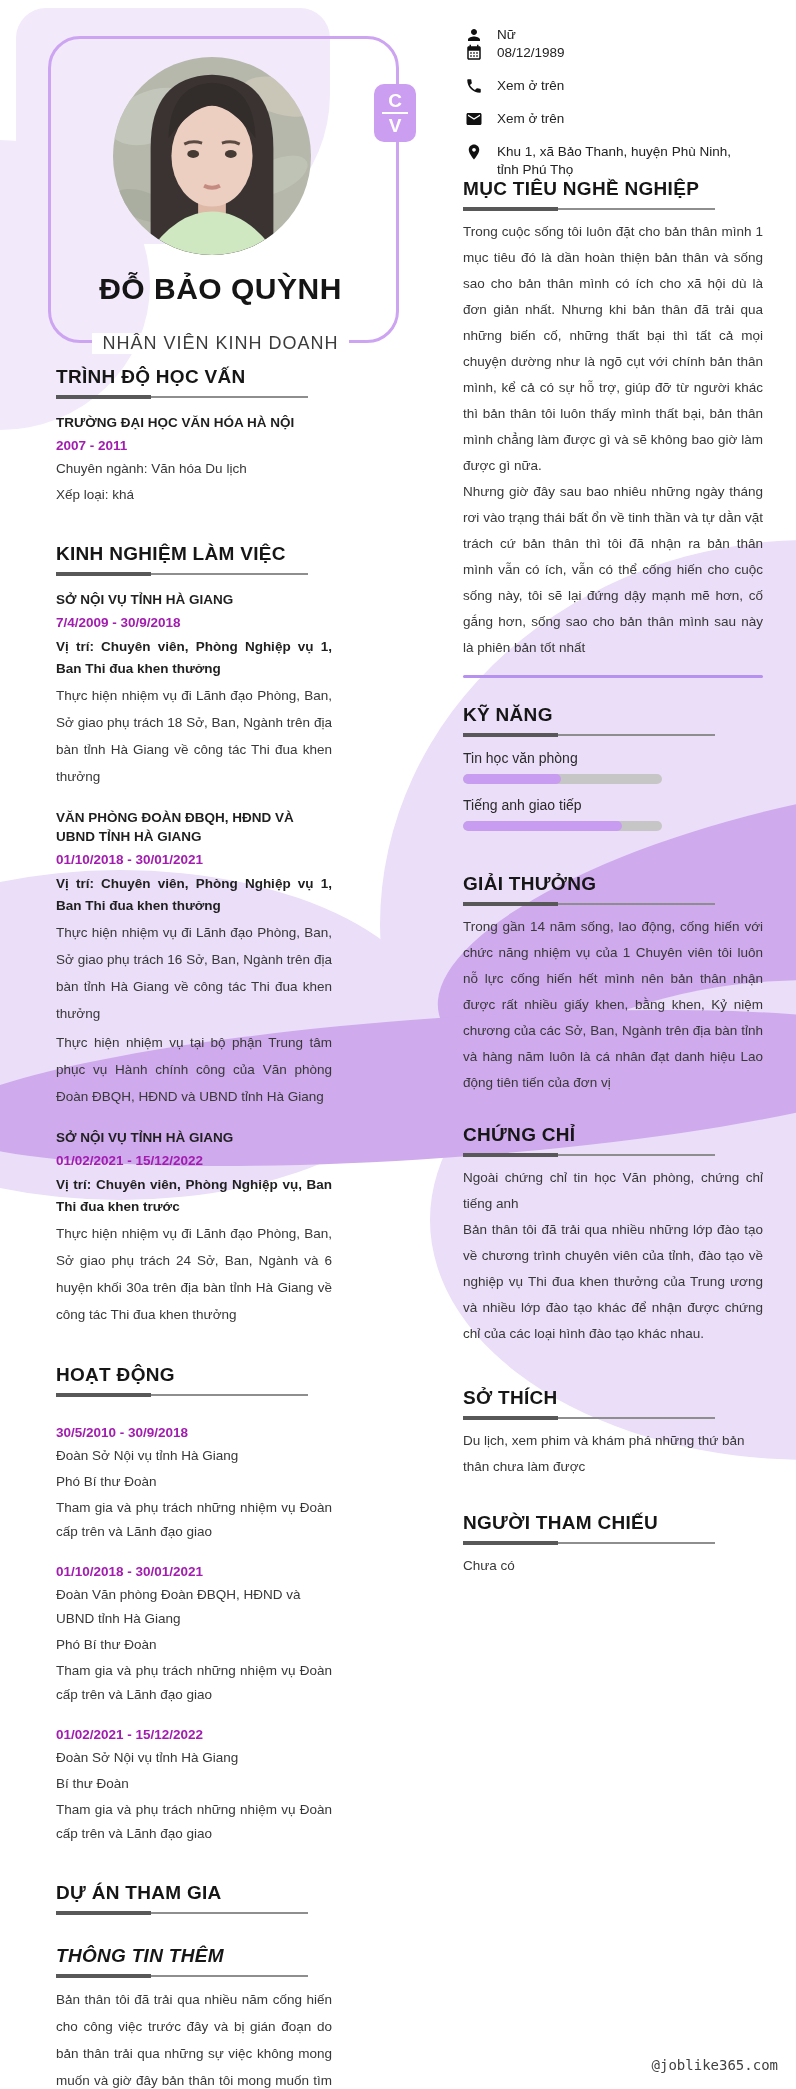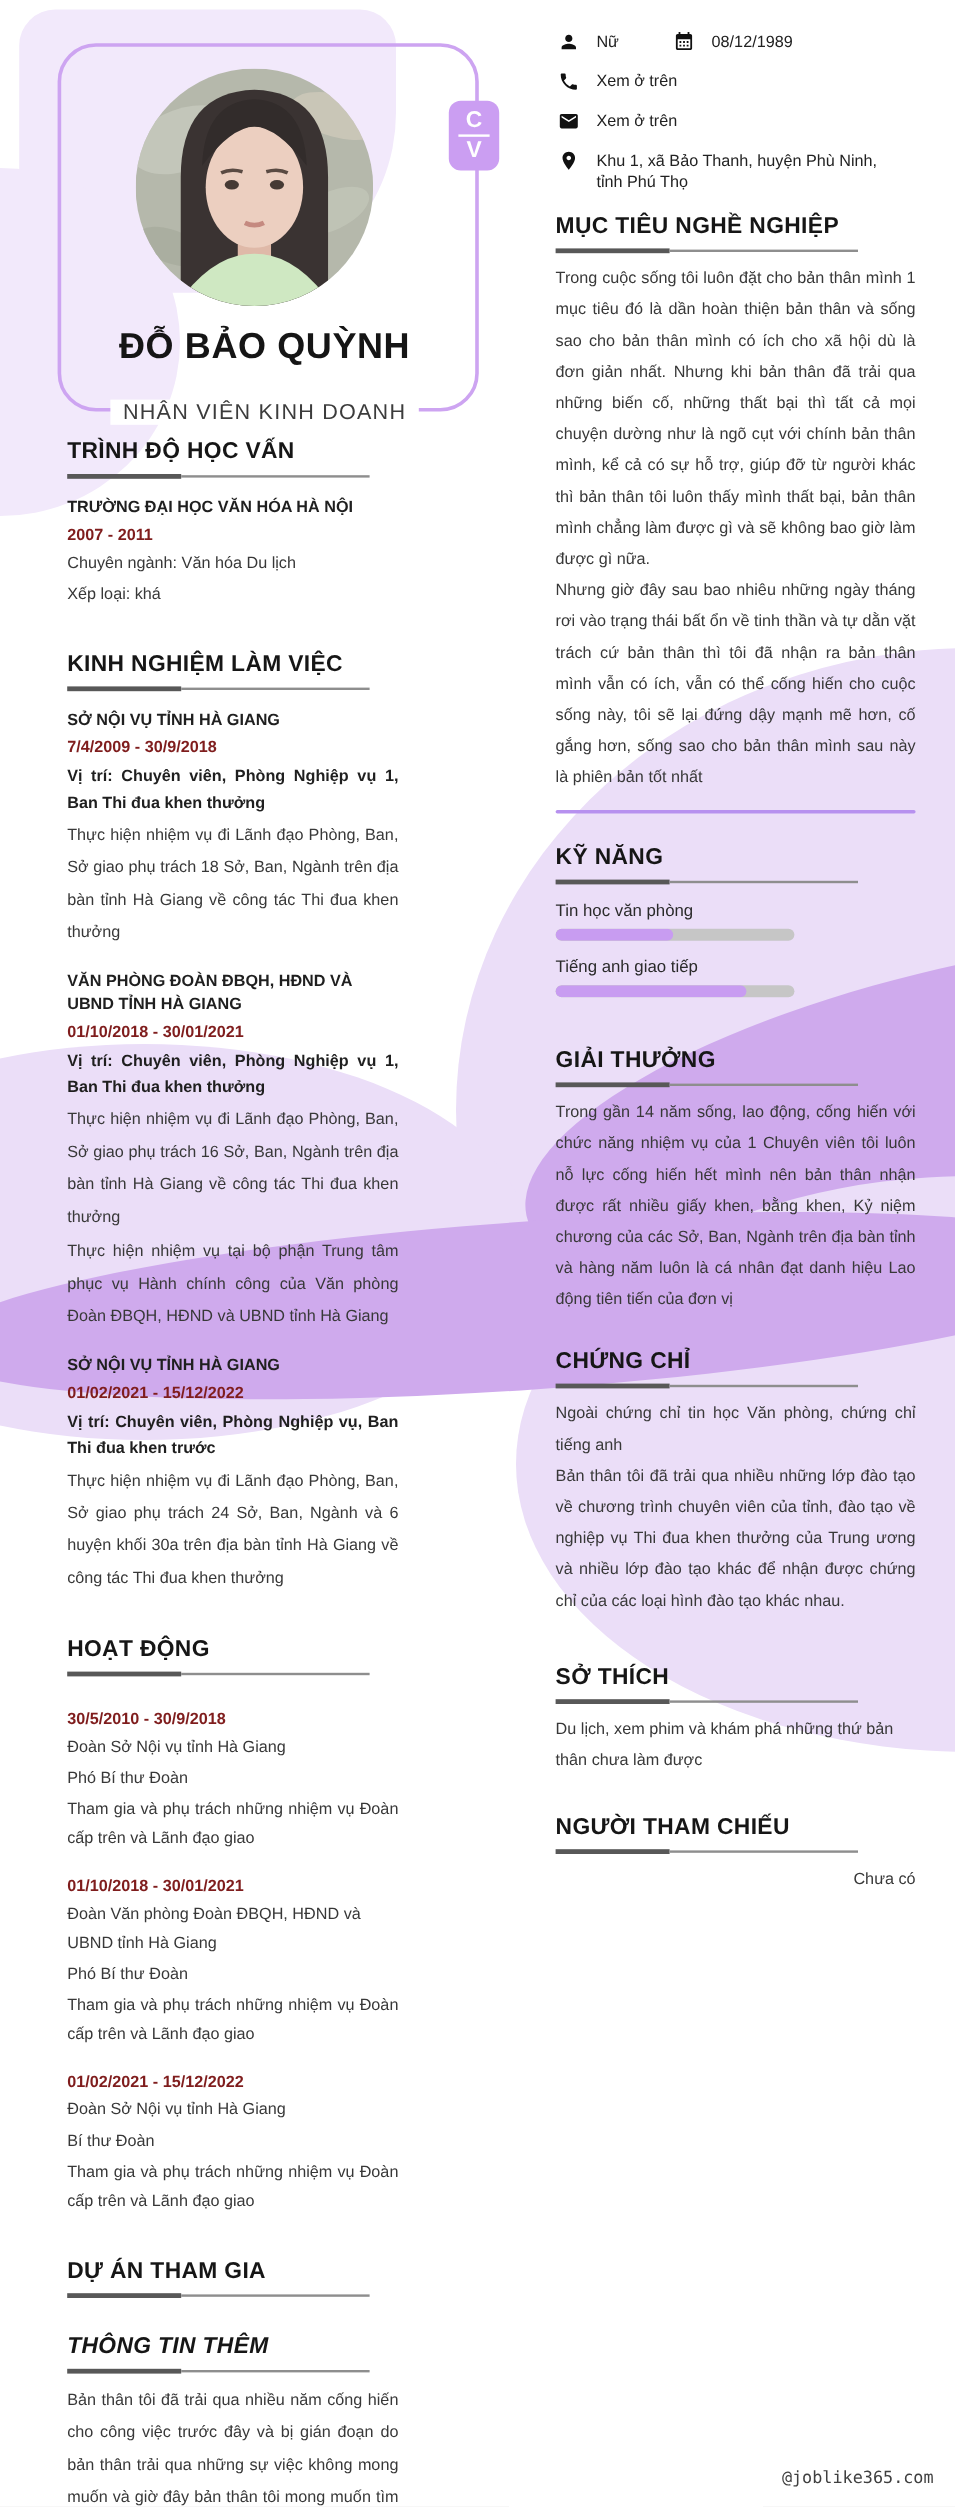--- a/index.html
+++ b/index.html
@@ -23,36 +23,36 @@
   
   .avatar{position:absolute;left:113px;top:57px;width:198px;height:198px;border-radius:50%;overflow:hidden;z-index:2;}
   
   .name-block{position:absolute;left:48px;top:272px;width:345px;text-align:center;z-index:2;}
   .name{font-size:30px;font-weight:bold;color:#151515;letter-spacing:.5px;margin:0;}
   .subtitle{display:inline-block;margin-top:9px;background:#ffffff;padding:0 10px;font-size:18px;color:#3c3c3c;letter-spacing:1px;}
   
   .contact{position:absolute;left:465px;top:26px;width:300px;z-index:2;font-size:13.5px;color:#222;}
   .c-row{display:flex;align-items:flex-start;margin-bottom:15px;}
   .c-ico{width:18px;height:18px;flex:0 0 18px;margin-right:14px;position:relative;top:0px;}
-  .c-row.two{justify-content:flex-start;}
+  .c-row.two{justify-content:flex-start;flex-direction:column;}
   .c-col1{display:flex;width:96px;}
   .c-col2{display:flex;}
   .c-txt{line-height:18px;}
   
   .left-col{position:absolute;left:56px;top:366px;width:276px;z-index:2;}
   .right-col{position:absolute;left:463px;top:178px;width:300px;z-index:2;}
   
   .sec-h{font-size:19px;font-weight:bold;color:#161616;letter-spacing:.3px;margin:0 0 7px 0;}
   .rule{width:252px;display:flex;align-items:center;margin:0;}
   .rule .seg-a{width:95px;height:4px;background:#585858;}
   .rule .seg-b{flex:1;height:2px;background:#8e8e8e;}
   .mt-sec{margin-top:36px;}
   .mt-sec-sm{margin-top:30px;font-style:italic;}
   .entry-org{font-size:13.5px;font-weight:bold;color:#1f1f1f;line-height:19px;margin-top:14px;}
-  .entry-period{font-size:13.5px;font-weight:bold;color:#7f1d1d;line-height:19px;margin-top:4px;}
+  .entry-period{font-size:13.5px;font-weight:bold;color:#a21caf;line-height:19px;margin-top:4px;}
   .entry-pos{font-size:13.5px;font-weight:bold;color:#1f1f1f;line-height:22px;margin-top:4px;text-align:justify;}
   .entry-desc{font-size:13.5px;line-height:27px;margin-top:2px;text-align:justify;}
   .plain-line{font-size:13.5px;line-height:24px;margin-top:2px;}
   .para{font-size:13.5px;line-height:26px;text-align:justify;margin:8px 0 0 0;}
   .divider{height:3px;background:#b791ef;margin-top:14px;width:100%;border-radius:2px;}
   
   .skill-label{font-size:14px;margin-top:13px;color:#2a2a2a;}
   .skill-bar{width:199px;height:10px;background:#c6c6c6;border-radius:5px;margin-top:8px;overflow:hidden;}
   .skill-fill{height:100%;background:#c89cf1;border-radius:5px;width:0;}
   
@@ -270,19 +270,19 @@
         <span class="seg-a"></span>
         <span class="seg-b"></span>
       </div>
     <p class="para" style="text-align:left">Du lịch, xem phim và khám phá những thứ bản thân chưa làm được</p>
 
     <h2 class="sec-h" style="margin-top:32px">NGƯỜI THAM CHIẾU</h2>
     <div class="rule">
         <span class="seg-a"></span>
         <span class="seg-b"></span>
       </div>
-    <p class="para" style="text-align:right">Chưa có</p>
+    <p class="para" style="text-align:left">Chưa có</p>
 
   </div>
 
   <div class="watermark">@joblike365.com</div>
 
 </div>
 
 </body></html>

